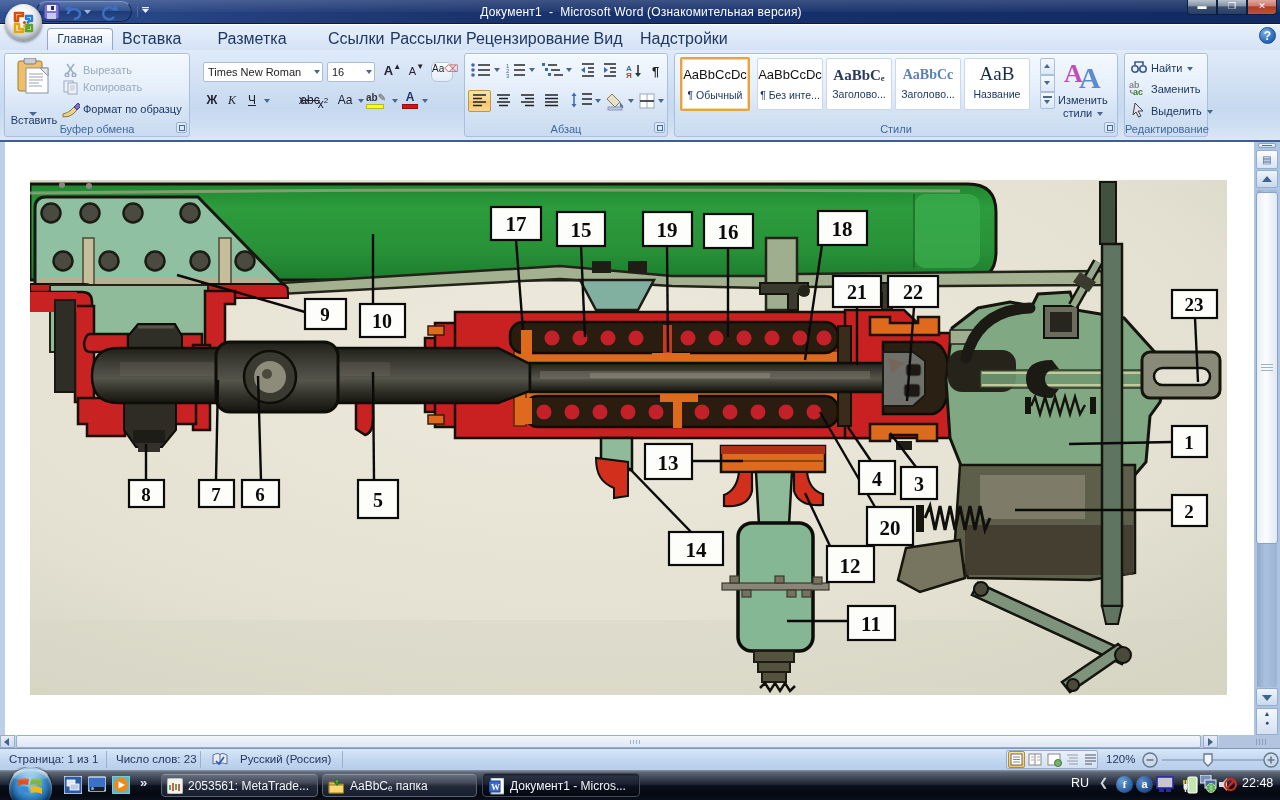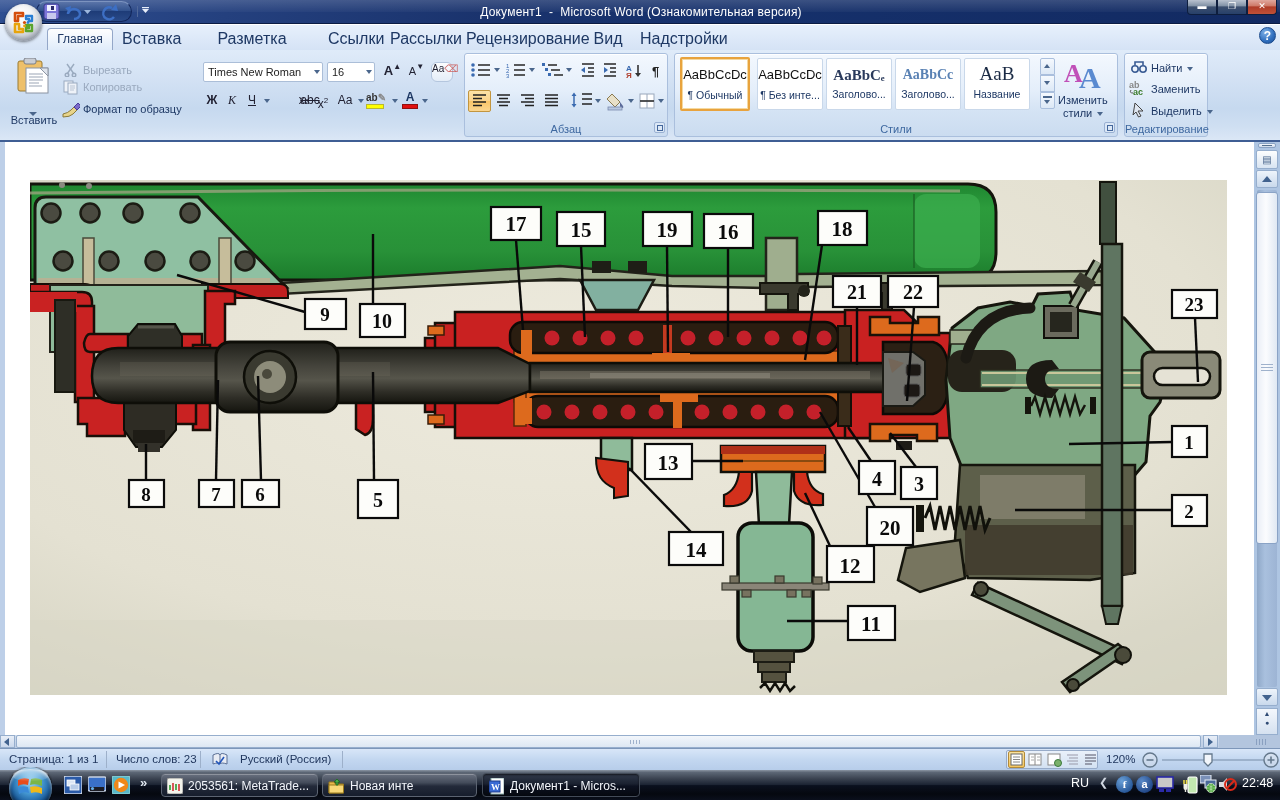--- a/index.html
+++ b/index.html
@@ -108,20 +108,24 @@
 <div class="tab" style="left:186px;width:132px;">Разметка страницы</div>
 <div class="tab" style="left:328px;width:46px;">Ссылки</div>
 <div class="tab" style="left:390px;width:64px;">Рассылки</div>
 <div class="tab" style="left:466px;width:106px;">Рецензирование</div>
 <div class="tab" style="left:588px;width:40px;">Вид</div>
 <div class="tab" style="left:640px;width:84px;">Надстройки</div>
 <div id="help">?</div>
 </div>
 
 <div id="ribbon">
+ <div class="group" style="left:4px;width:186px;">
+        <div class="glabel">Буфер обмена</div>
+        <div class="launcher"></div>
+      </div>
  <div class="group" style="left:464px;width:204px;">
         <div class="glabel">Абзац</div>
         <div class="launcher"></div>
       </div>
  <div class="group" style="left:674px;width:444px;">
         <div class="glabel">Стили</div>
         <div class="launcher"></div>
       </div>
  <div class="group" style="left:1124px;width:84px;">
         <div class="glabel">Редактирование</div>
@@ -765,21 +769,21 @@
   </svg>
   <div class="abs" style="left:26px;top:5px;color:#f2f5fa;font-size:12px;white-space:nowrap;">2053561: MetaTrade...</div>
  </div>
  <div class="abs" style="left:322px;top:3px;width:155px;height:24px;border-radius:4px;border:1px solid #5c6472;
   background:linear-gradient(180deg,#6a7180 0%,#434b5a 40%,#232a3a 55%,#161d2c 100%);box-shadow:inset 0 1px 0 rgba(255,255,255,0.25);">
   <svg class="abs" style="left:5px;top:4px;" width="17" height="16">
    <path d="M1 4 l5 0 1.5 2 8 0 0 9 -14.5 0 z" fill="#e8b84c" stroke="#9a7a1c" stroke-width="1"></path>
    <path d="M1 7 l14.5 0 0 8 -14.5 0 z" fill="#f8d878" stroke="#9a7a1c" stroke-width="1"></path>
    <path d="M9 1 l3 3 -2 0 0 3 -2 0 0 -3 -2 0 z" fill="#48a848" stroke="#1a6a1a" stroke-width="0.8"></path>
   </svg>
-  <div class="abs" style="left:27px;top:5px;color:#f2f5fa;font-size:12px;white-space:nowrap;">Новая инте</div>
+  <div class="abs" style="left:27px;top:5px;color:#f2f5fa;font-size:12px;white-space:nowrap;">AaBbCₑ папка</div>
  </div>
  <div class="abs" style="left:482px;top:3px;width:158px;height:24px;border-radius:4px;border:1px solid #434b58;
   background:linear-gradient(180deg,#31394a 0%,#1a2130 45%,#0c1120 55%,#05080f 100%);box-shadow:inset 0 1px 2px rgba(0,0,0,0.6);">
   <svg class="abs" style="left:6px;top:4px;" width="15" height="17">
    <rect x="2" y="0" width="13" height="16" fill="#fff" stroke="#8aa"></rect>
    <rect x="0" y="3" width="11" height="11" fill="#3a6ad4" stroke="#1a3a8a"></rect>
    <text x="2" y="12" font-size="9" font-weight="bold" fill="#fff" font-family="Liberation Serif">W</text>
   </svg>
   <div class="abs" style="left:27px;top:5px;color:#f2f5fa;font-size:12px;white-space:nowrap;">Документ1 - Micros...</div>
  </div>

